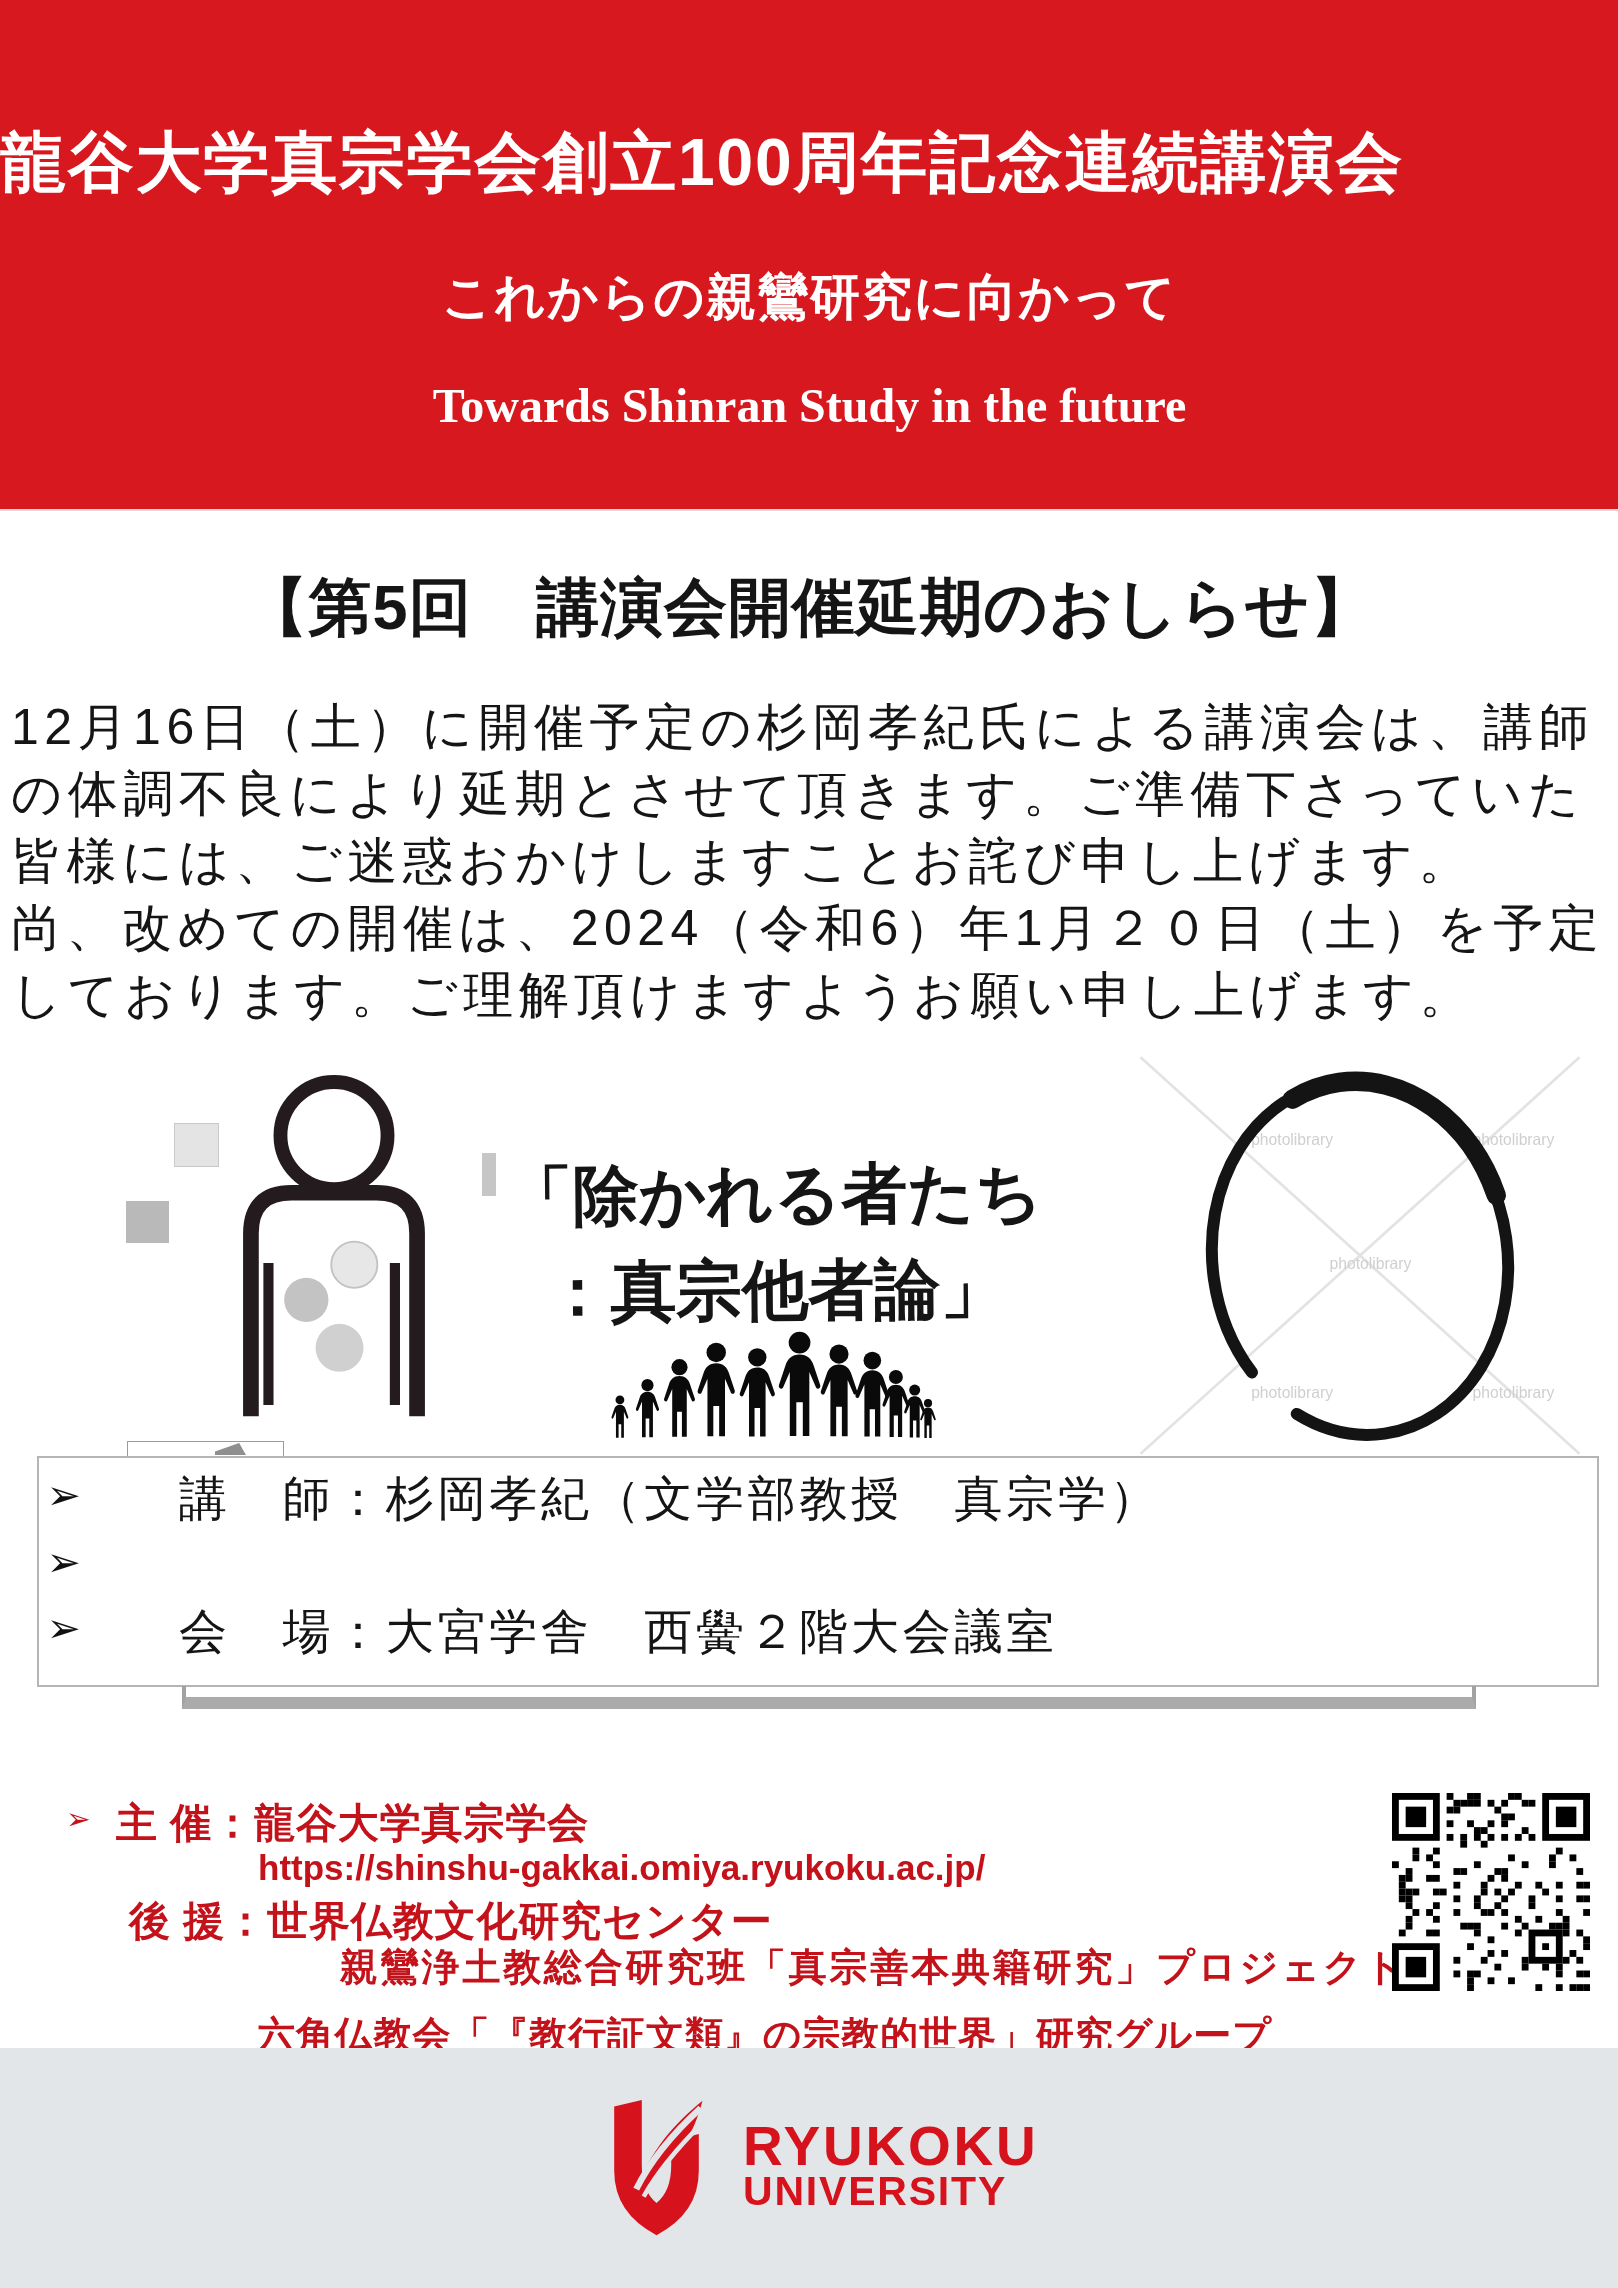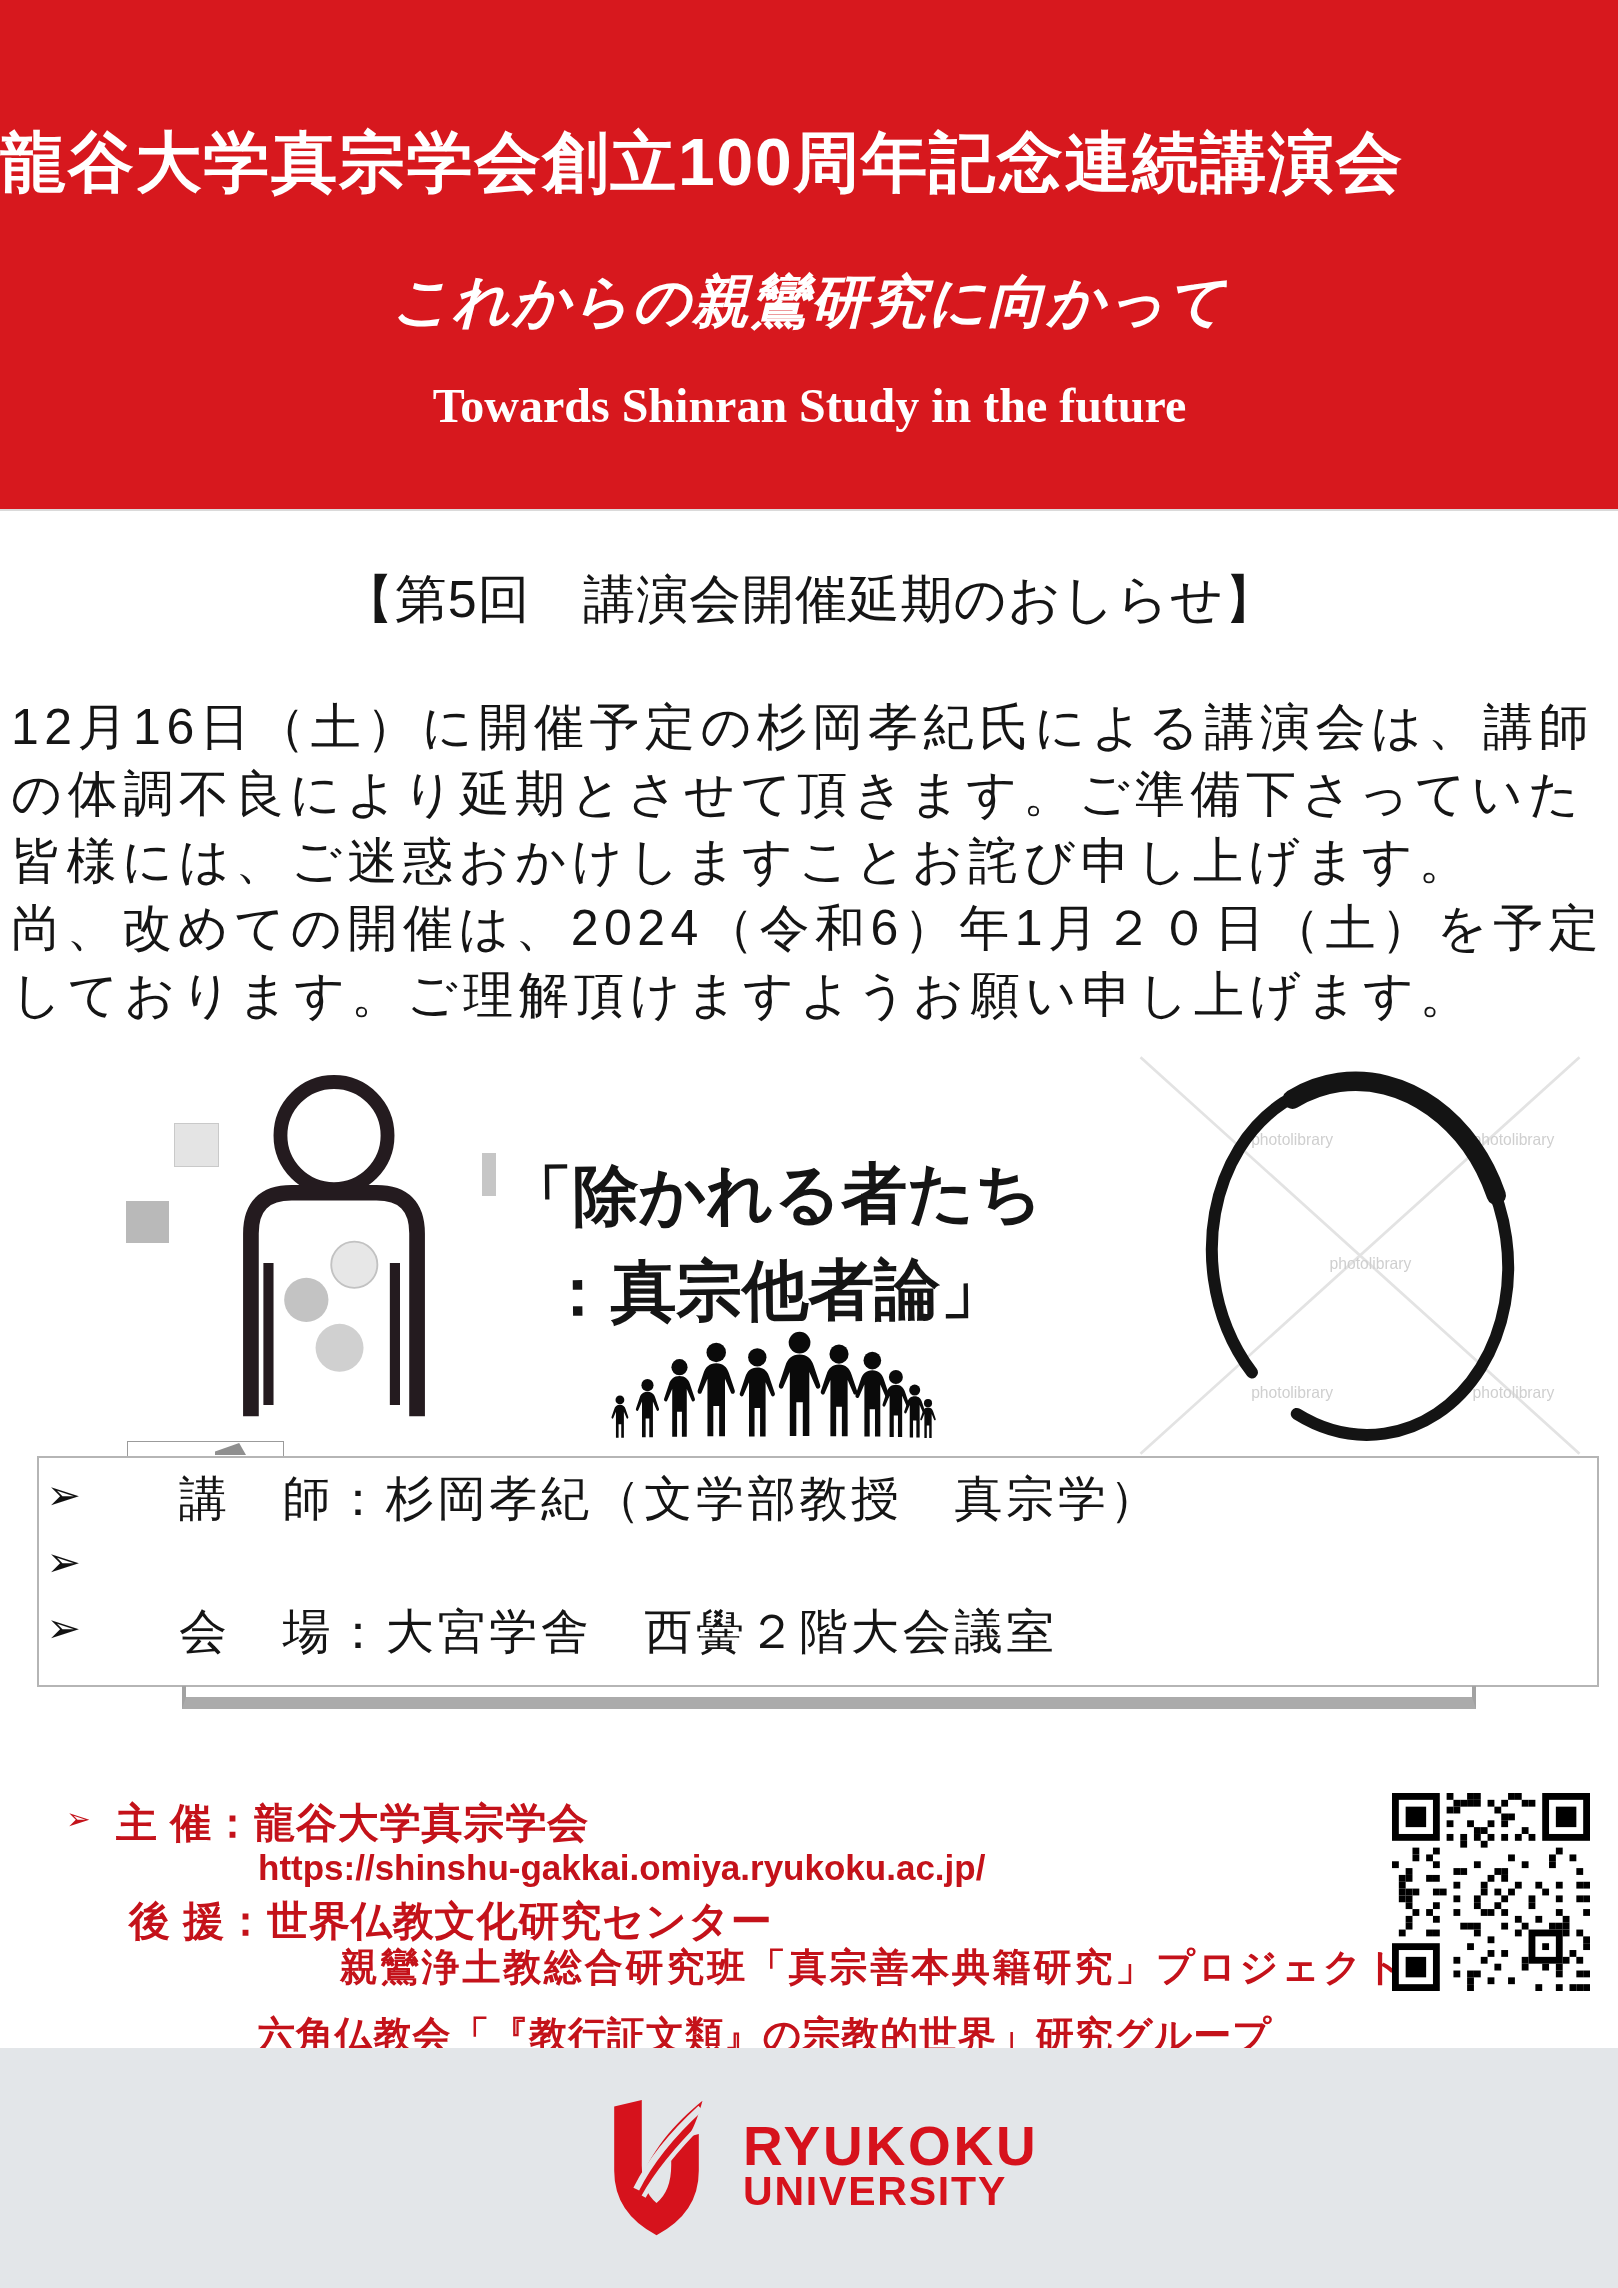--- a/index.html
+++ b/index.html
@@ -8,27 +8,27 @@
     background:#ffffff;overflow:hidden;
     font-family:"Liberation Sans","DejaVu Sans",sans-serif;
     color:var(--ink,#151515);
   }
   
   .hd{position:absolute;left:0;top:0;width:100%;height:509px;
       background:var(--header-red,#d7181e);border-bottom:2.8px solid #dadada;}
   .hd-title{position:absolute;top:118px;left:0;width:100%;
       color:#fff;font-size:66px;font-weight:700;letter-spacing:1.8px;white-space:nowrap;}
   .hd-sub{position:absolute;top:264px;left:0;width:100%;text-align:center;
-      color:#fff;font-size:57px;font-weight:700;letter-spacing:1.8px;font-style:italic;}
+      color:#fff;font-size:50px;font-weight:700;letter-spacing:1.8px;}
   .hd-en{position:absolute;top:378px;left:0;width:100%;text-align:center;
       color:#fff;font-size:48px;font-weight:700;
       font-family:"Liberation Serif","DejaVu Serif",serif;}
   
   .notice-hd{position:absolute;top:565px;left:0;width:100%;text-align:center;
-      font-size:52px;font-weight:400;letter-spacing:0.9px;}
+      font-size:63px;font-weight:700;letter-spacing:0.9px;}
   .body-txt{position:absolute;top:694px;left:11px;width:1604px;}
   .body-txt div{font-size:50px;line-height:67px;letter-spacing:5.5px;
       font-weight:500;white-space:nowrap;}
   
   .sq{position:absolute;}
   .sq1{left:174px;top:1123px;width:43px;height:42px;background:#e4e4e4;border:0.9px solid #c9c9c9;}
   .sq2{left:126px;top:1201px;width:43px;height:42px;background:#b9b9b9;}
   .sqbar{left:482px;top:1153px;width:14px;height:43px;background:#c6c6c6;}
   .person-svg{position:absolute;left:238px;top:1058px;}
   .calli{position:absolute;left:461px;top:1146px;width:628px;text-align:center;

